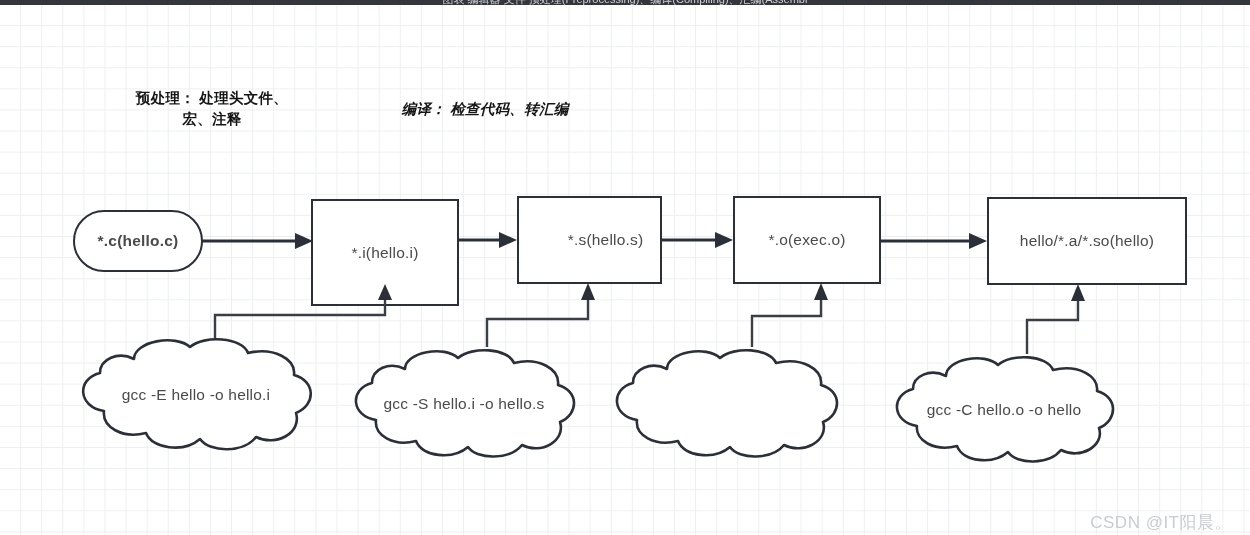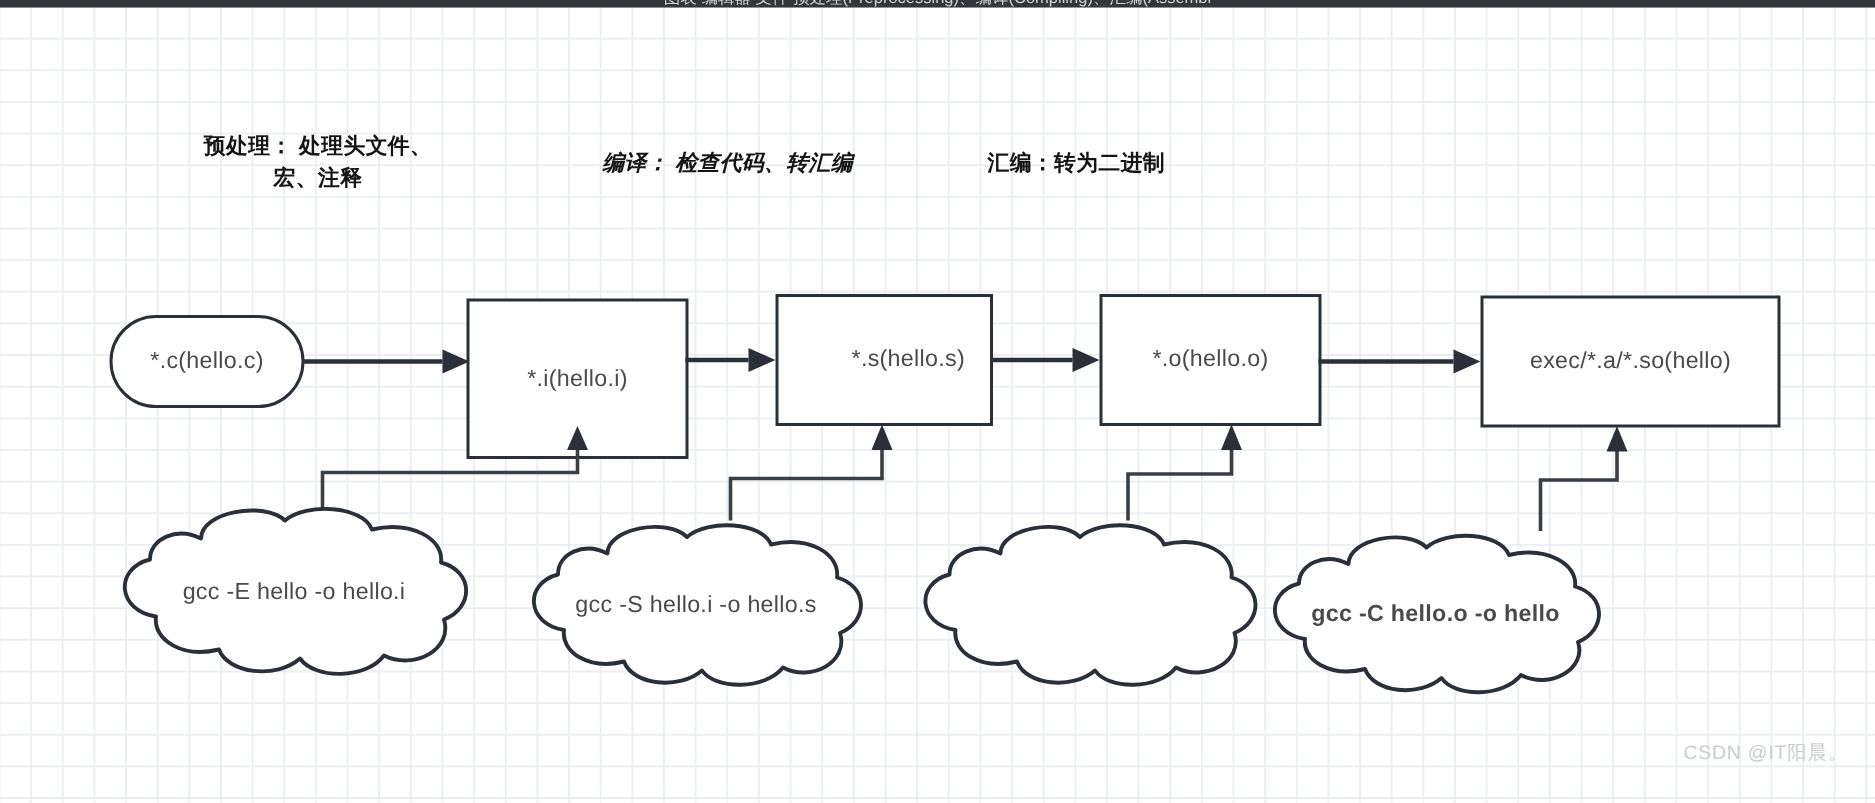--- a/index.html
+++ b/index.html
@@ -75,60 +75,59 @@
     letter-spacing: 0.2px;
     pointer-events: none;
   }
 
   .connector { position: absolute; }
   .connector svg { display: block; width: 100%; height: 100%; overflow: visible; }
 
   #watermark {
     position: absolute;
     right: 18px;
-    bottom: 24px;
+    bottom: 1px;
     color: #c9ccd0;
-    font-size: 13px;
+    font-size: 17px;
     letter-spacing: 0.5px;
     user-select: none;
     text-align: center;
   }
 </style>
 </head>
 <body>
 
 <div id="canvas">
 
   <div id="topbar">
     <span>图表   编辑器   文件   预处理(Preprocessing)、编译(Compiling)、汇编(Assembl</span>
   </div>
 
   <div class="phase-label" style="left:112px; top:88px; width:200px;">预处理： 处理头文件、
 宏、注释</div>
   <div class="phase-label" style="left:370px; top:99px; width:230px;font-style:italic;">编译： 检查代码、转汇编</div>
-  <div class="phase-label" style="left:625px; top:99px; width:185px;">汇编：转为二进制</div>
-
-  <div class="node rounded" style="left:73px; top:210px; width:130px; height:62px;">
+
+  <div class="node rounded" style="left:73px; top:210px; width:130px; height:62px;font-weight:bold;">
     <span>*.c(hello.c)</span>
   </div>
 
   <div class="node" style="left:311px; top:199px; width:148px; height:107px;">
     <span>*.i(hello.i)</span>
   </div>
 
   <div class="node" style="left:517px; top:196px; width:145px; height:88px;padding-left:32px;">
     <span>*.s(hello.s)</span>
   </div>
 
   <div class="node" style="left:733px; top:196px; width:148px; height:88px;">
-    <span>*.o(hello.o)</span>
+    <span>*.o(exec.o)</span>
   </div>
 
   <div class="node" style="left:987px; top:197px; width:200px; height:88px;">
-    <span>exec/*.a/*.so(hello)</span>
+    <span>hello/*.a/*.so(hello)</span>
   </div>
 
   <div class="connector" style="left:200px; top:228px; width:115px; height:26px;">
     <svg viewBox="0 0 115 26">
       <line x1="2" y1="13" x2="95" y2="13" stroke="#2b3038" stroke-width="3"></line>
       <polygon points="95,5 113,13 95,21" fill="#2b3038"></polygon>
     </svg>
   </div>
 
   <div class="connector" style="left:457px; top:227px; width:62px; height:26px;">
@@ -223,21 +222,21 @@
                C 236 43, 236 66, 217 74
                C 223 93, 197 107, 178 97
                C 166 112, 133 112, 124 99
                C 109 112, 78 109, 72 93
                C 48 99, 29 87, 31 72
                C 6 68, 4 41, 27 35
                C 27 21, 45 13, 61 21 Z" fill="#ffffff" stroke="#2b3038" stroke-width="2.6" stroke-linejoin="round"></path>
     </svg>
   </div>
 
-  <div class="cloud" style="left:839px; top:355px; width:236px; height:110px;font-weight:bold;">
+  <div class="cloud" style="left:886px; top:355px; width:236px; height:110px;">
     <svg viewBox="0 0 236 110" preserveAspectRatio="none">
       <path d="M 60 21
                C 60 4, 99 -3, 112 10
                C 126 -2, 161 0, 167 15
                C 192 9, 213 21, 211 36
                C 232 42, 232 65, 213 73
                C 219 91, 194 105, 175 95
                C 163 110, 131 110, 122 97
                C 107 110, 77 107, 71 91
                C 48 97, 29 85, 31 71

